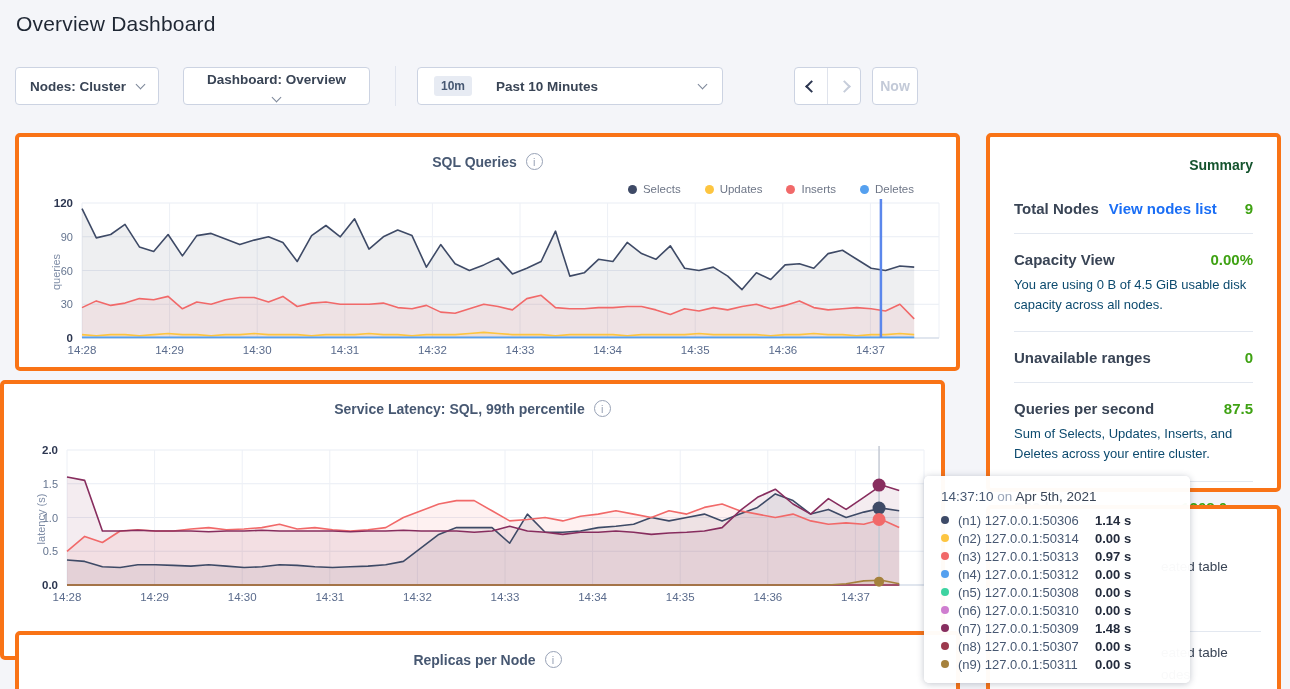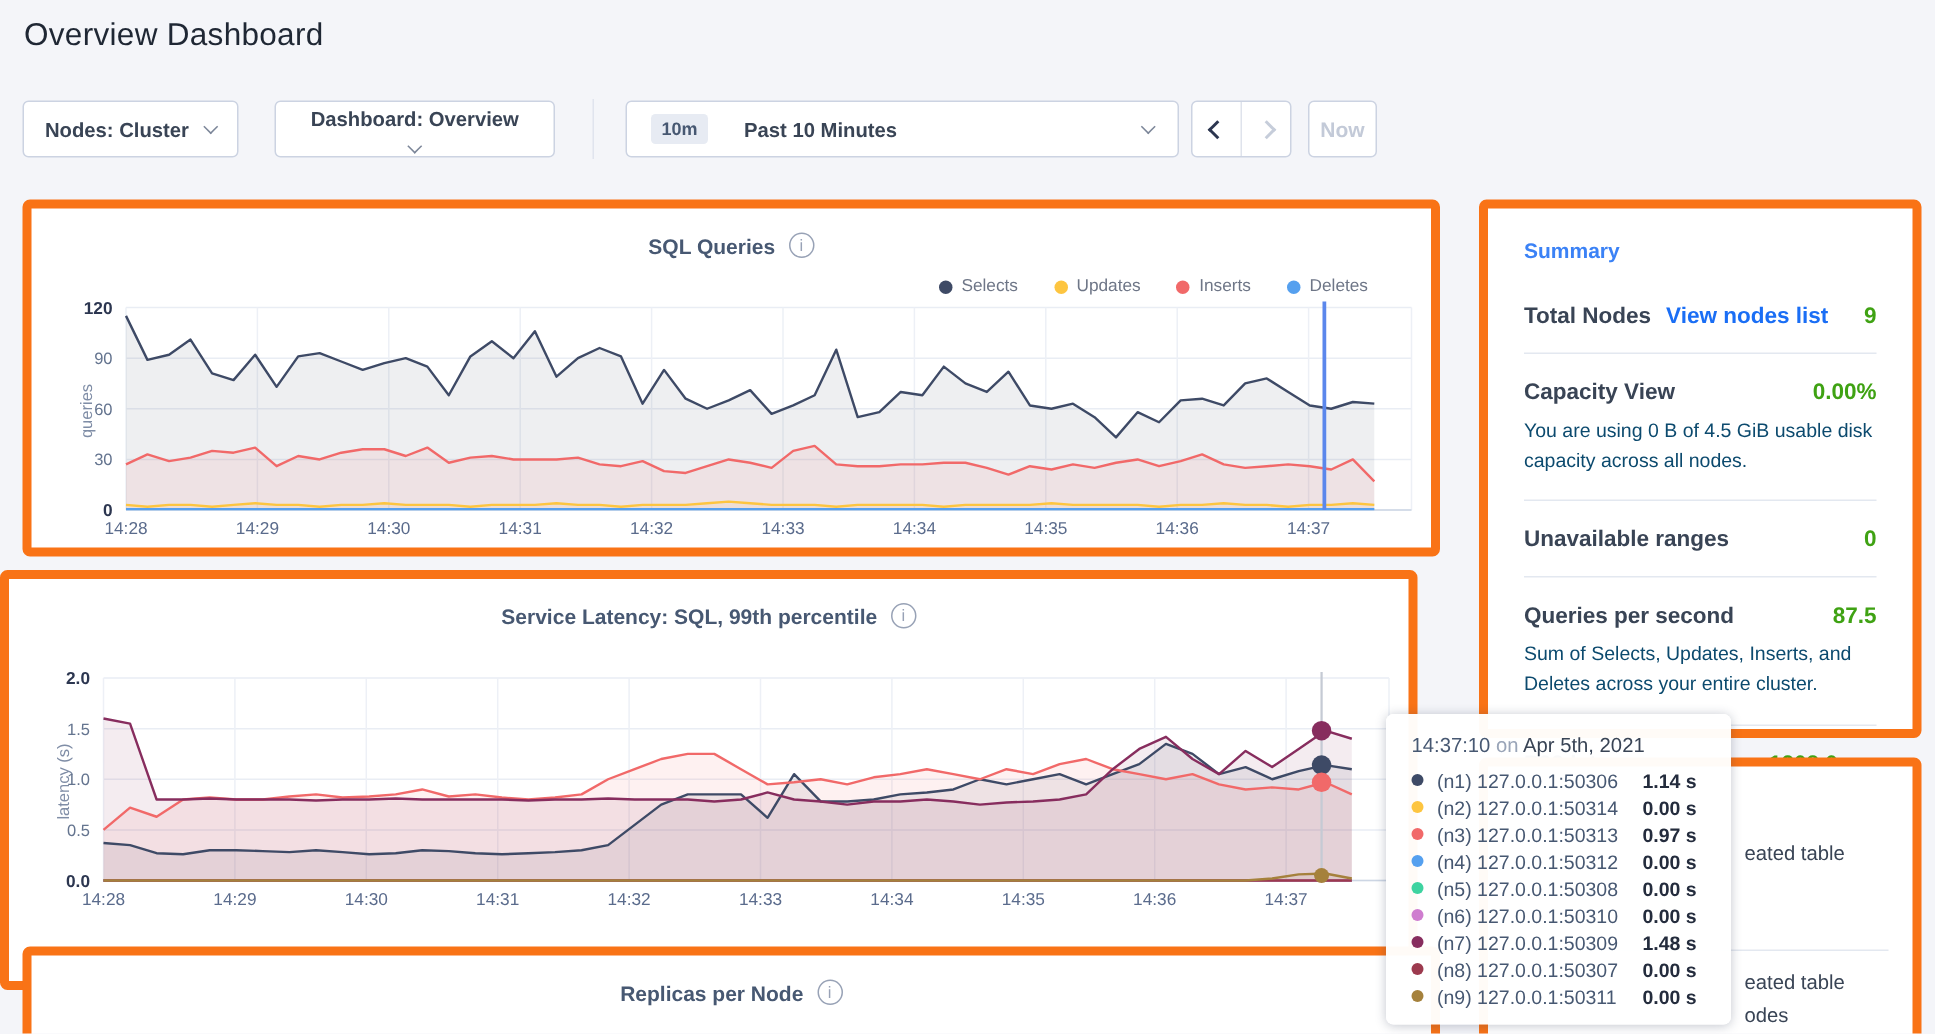--- a/index.html
+++ b/index.html
@@ -11,30 +11,30 @@
   .btn { position:absolute; top:67px; height:38px; background:#fff; border:1px solid #ccd3e2; border-radius:4px;
          display:flex; align-items:center; justify-content:center; gap:11px; font-size:13.5px; font-weight:700; color:#394455; cursor:pointer; }
   #btn-graph { left:15px; width:144px; }
   #btn-dashboard { left:183px; width:187px;flex-direction:column; }
   .toolbar-divider { position:absolute; left:395px; top:66px; height:40px; width:1px; background:#e0e4ee; }
 
   .chev { display:inline-block; width:7px; height:7px; border-right:1.8px solid #7c8699; border-bottom:1.8px solid #7c8699; transform:rotate(45deg); margin-top:-4px; }
   .chevL { display:inline-block; width:9px; height:9px; border-left:2.6px solid #2c3650; border-bottom:2.6px solid #2c3650; transform:rotate(45deg); }
   .chevR { display:inline-block; width:9px; height:9px; border-right:2.6px solid #c6cdda; border-top:2.6px solid #c6cdda; transform:rotate(45deg); }
 
-  #time-dd { left:417px; width:369px; justify-content:flex-end; padding:0 16px; }
+  #time-dd { left:417px; width:306px; justify-content:flex-end; padding:0 16px; }
   #time-dd .badge { background:#e7ebf3; color:#475872; font-size:12px; font-weight:700; border-radius:3px; padding:3px 7px; margin-right:13px; }
   #time-dd .chev { margin-left:auto; }
 
   #nav-group { position:absolute; left:794px; top:67px; width:67px; height:38px; background:#fff; border:1px solid #ccd3e2; border-radius:4px; display:flex; }
   #nav-group .cell { flex:1; display:flex; align-items:center; justify-content:center; cursor:pointer; }
   #nav-group .cell:first-child { border-right:1px solid #dfe3ec; }
   #btn-now { left:872px; width:46px; color:#c3cad8; font-size:14px; }
 
-  .card { position:absolute; background:#fff; border:6px solid #f97316; border-radius:5px; }
+  .card { position:absolute; background:#fff; border:4px solid #f97316; border-radius:5px; }
   #card-sql      { left:15px;  top:133px; width:945px; height:238px; }
   #card-latency  { left:0;  top:380px; width:945px; height:280px; }
   #card-replicas { left:15px;  top:631px; width:945px; height:130px; }
   #card-summary  { left:986px; top:133px; width:295px; height:359px; }
   #card-events   { left:986px; top:505px; width:295px; height:250px; }
 
   .chart-title { position:absolute; top:16px; left:0; right:0; display:flex; justify-content:center; align-items:center; gap:9px;
                  font-size:14px; font-weight:700; color:#475872; }
   .info-icon { width:17px; height:17px; border:1px solid #98a2b6; border-radius:50%; color:#98a2b6; font-size:11px; font-weight:400;
                display:flex; align-items:center; justify-content:center; cursor:pointer; }
@@ -45,38 +45,38 @@
 
   svg.chart { position:absolute; left:0; top:58px; }
   text.ytick { font-size:11px; fill:#64748f; }
   text.ytick.bold { font-weight:700; fill:#2c3650; font-size:11.5px; }
   text.xtick { font-size:11.5px; fill:#5a6b8c; }
 
   .ylabel { position:absolute; left:37px; top:135px; transform:translate(-50%,-50%) rotate(-90deg); font-size:11px; color:#7f8da6; white-space:nowrap; }
 
   
   .sum-inner { padding:0 24px; }
-  .sum-title { padding-top:20px; text-align:left; font-weight:700; font-size:14px; color:#3b82f6; }
+  .sum-title { padding-top:20px; text-align:right; font-weight:700; font-size:14px; color:#14532d; }
   .sum-sec { border-bottom:1px solid #e3e8f0; padding:17px 0 16px; }
   .sum-sec.first { margin-top:10px; }
   .sum-sec.last { border-bottom:none; }
   .sum-head { display:flex; align-items:flex-start; font-size:15px; font-weight:700; color:#394455; }
   .sum-link { margin-left:10px; color:#1a6ef5; cursor:pointer; }
   .sum-val { margin-left:auto; color:#3fa213; }
   .sum-sub { font-size:13px; color:#0c4a6e; font-weight:400; line-height:1.55; padding-top:7px; }
 
   
   .ev-frag { position:absolute; font-size:13.5px; color:#394455; cursor:pointer; }
   #ev-frag-0 { left:171px; top:50px; }
   #ev-frag-1 { left:171px; top:136px; }
   #ev-frag-2 { left:171px; top:158px; }
   .ev-div { position:absolute; left:16px; right:16px; top:122px; border-top:1px solid #e3e8f0; }
 
   
-  #tooltip { position:absolute; left:924px; top:476px; width:230px; height:207px; background:rgba(255,255,255,.97);
+  #tooltip { position:absolute; left:924px; top:476px; width:266px; height:207px; background:rgba(255,255,255,.97);
              border-radius:5px; box-shadow:0 1px 7px rgba(40,50,80,.28); z-index:10; padding:13px 0 0 17px; }
   .tt-head { font-size:13.5px; color:#475872; margin-bottom:7px; }
   .tt-head .on { color:#9aa5b8; } .tt-head .date { color:#394455; }
   .tt-row { display:flex; align-items:center; height:18px; font-size:13px; color:#475872; }
   .tt-dot { width:8px; height:8px; border-radius:50%; margin-right:9px; flex:none; }
   .tt-label { width:131px; }
   .tt-val { font-weight:700; color:#242c3d; margin-left:6px; white-space:nowrap; }
 </style>
 </head>
 <body>

